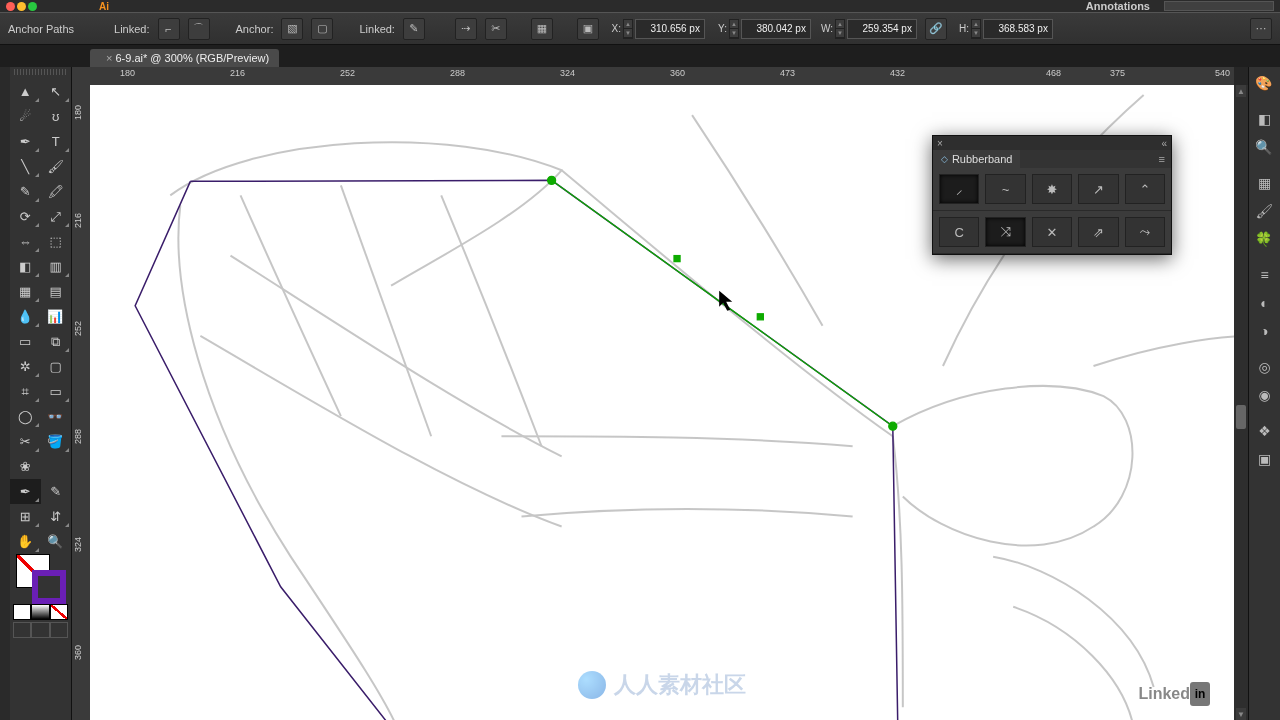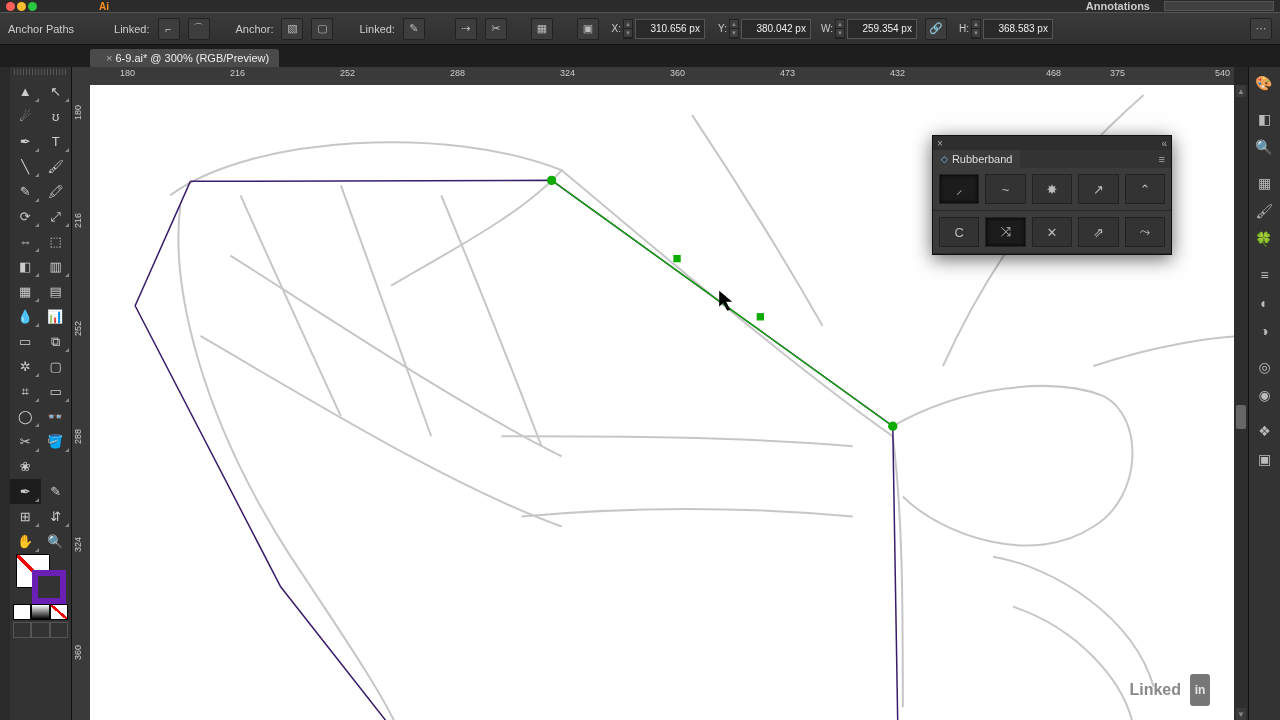--- a/index.html
+++ b/index.html
@@ -76,22 +76,22 @@
   .panel .pbtn{ flex:1; height:30px; background:#333; border:1px solid #222; display:flex; align-items:center; justify-content:center; color:#bbb; font-size:13px;}
   .panel .pbtn.sel{ background:#1c1c1c; box-shadow:inset 0 0 4px #000;}
   .panel .checks{ padding:8px 10px; display:flex; flex-wrap:wrap; gap:10px 24px; font-size:11px; color:#ddd;}
   .panel label{ display:flex; align-items:center; gap:6px;}
   .panel input[type=checkbox]{ width:12px;height:12px; accent-color:#888;}
 
   
   .sketch{ position:absolute; inset:0; }
 
   
-  .linkedin{ position:absolute; right:24px; bottom:14px; color:#888; font-size:16px; font-weight:600; display:flex; align-items:center; gap:9px;}
-  .linkedin .in{ width:20px;height:32px;background:#777;color:#e5e5e5;display:flex;align-items:center;justify-content:center;font-weight:700;font-size:12px;border-radius:3px;}
+  .linkedin{ position:absolute; right:24px; bottom:14px; color:#888; font-size:16px; font-weight:600; display:flex; align-items:center; gap:0;}
+  .linkedin .in{ width:20px;height:24px;background:#777;color:#000000;display:flex;align-items:center;justify-content:center;font-weight:700;font-size:12px;border-radius:3px;}
   .wmark{ position:absolute; left:50%; bottom:20px; transform:translateX(-50%); color:#9db6d8; font-size:22px; font-weight:700; opacity:.55; display:flex; align-items:center; gap:8px;}
   .wmark .logo{ width:28px;height:28px;border-radius:50%;background:radial-gradient(circle at 30% 30%,#6ac3ff,#2b7bd4);}
 </style>
 </head>
 <body>
 
 <div class="titlebar">
   <div class="dot r"></div>
   <div class="dot y"></div>
   <div class="dot g"></div>
@@ -318,20 +318,24 @@
             <circle cx="460" cy="95" r="4" fill="#0eab00"></circle>
             <circle cx="800" cy="340" r="4" fill="#0eab00"></circle>
             <rect x="582" y="170" width="6" height="6" fill="#0eab00"></rect>
             <rect x="665" y="228" width="6" height="6" fill="#0eab00"></rect>
           </g>
 
           <g>
             <path d="M627 205 l0 16 l4 -4 l4 8 l3 -1 l-4 -8 l6 0 z" fill="#000"></path>
           </g>
         </svg>
+        <div class="wmark">
+          <div class="logo"></div>
+          <span>人人素材社区</span>
+        </div>
         <div class="linkedin">
           <span>Linked</span>
           <div class="in">in</div>
         </div>
       </div>
       <div class="scrollV">
         <div class="arrow" style="top:0">▲</div>
         <div class="thumb"></div>
         <div class="arrow" style="bottom:0">▼</div>
       </div>

